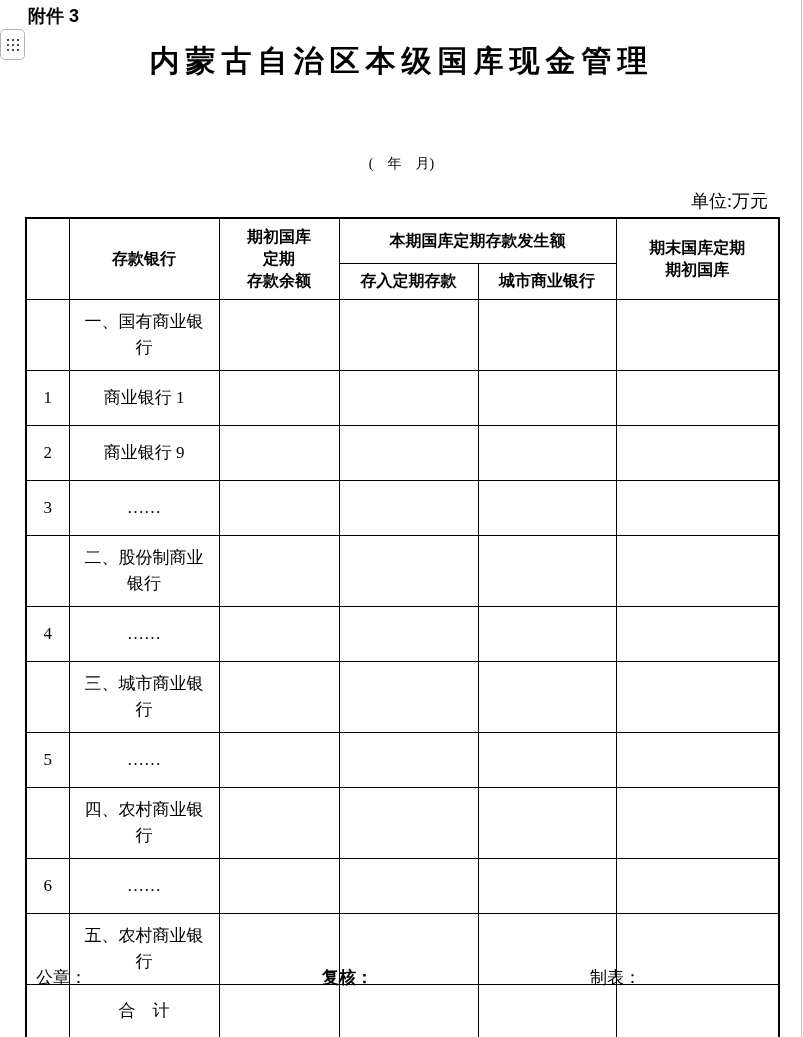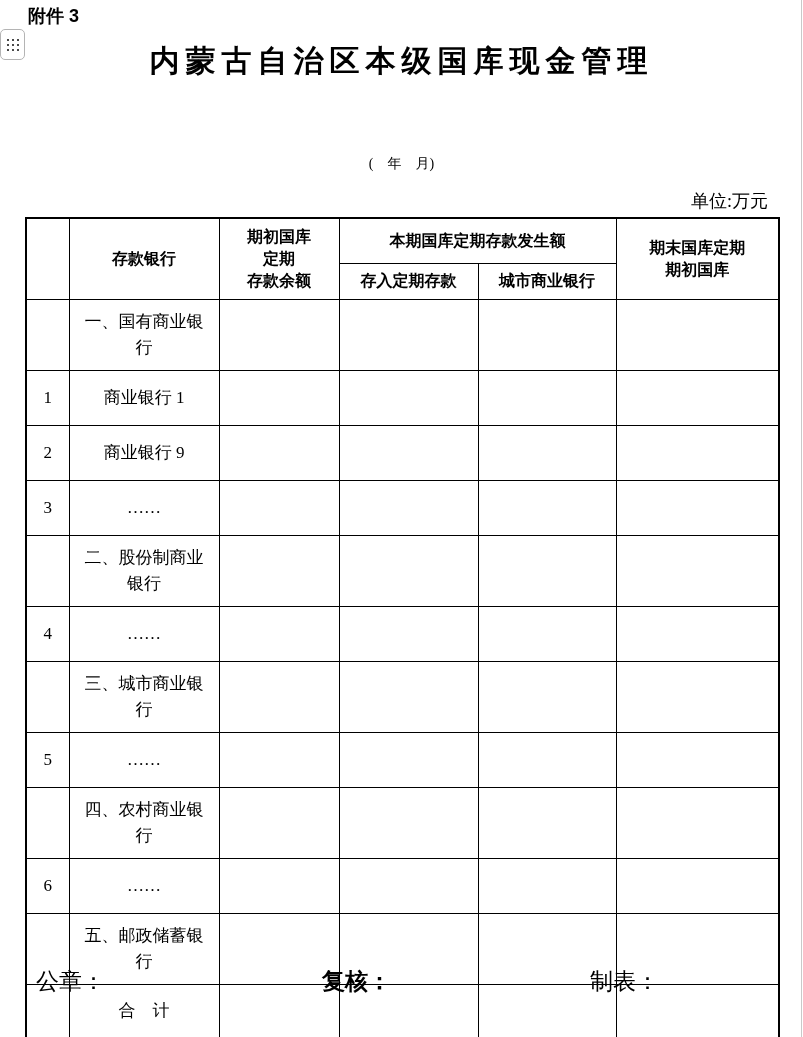--- a/index.html
+++ b/index.html
@@ -94,21 +94,21 @@
     font-weight: bold;
     font-size: 16px;
     line-height: 22px;
   }
   .pre { white-space: pre-line; }
   tr.hdr-top th { height: 45px; }
   tr.hdr-sub th { height: 36px; margin-top: 24px; }
   table.report tbody td { height: 55px; font-size: 17px; }
   td.no { font-size: 15px; }
   td.bank { padding: 9px 13px; line-height: 26px; }
-  .footer-label { position: absolute; top: 966px; font-size: 23px; }
+  .footer-label { position: absolute; top: 966px; font-size: 17px; }
   .f-seal { left: 36px; }
   .f-review { left: 322px; font-weight: bold; }
   .f-prepare { left: 590px; }
 </style>
 </head>
 <body>
 
 <div class="page">
   <div class="right-edge"></div>
 
@@ -238,21 +238,21 @@
       <tr>
         <td class="no">6</td>
         <td class="bank">……</td>
         <td></td>
         <td></td>
         <td></td>
         <td></td>
       </tr>
       <tr>
         <td class="no"></td>
-        <td class="bank">五、邮政储蓄银行</td>
+        <td class="bank">五、农村商业银行</td>
         <td></td>
         <td></td>
         <td></td>
         <td></td>
       </tr>
       <tr>
         <td class="no"></td>
         <td class="bank">合　计</td>
         <td></td>
         <td></td>

